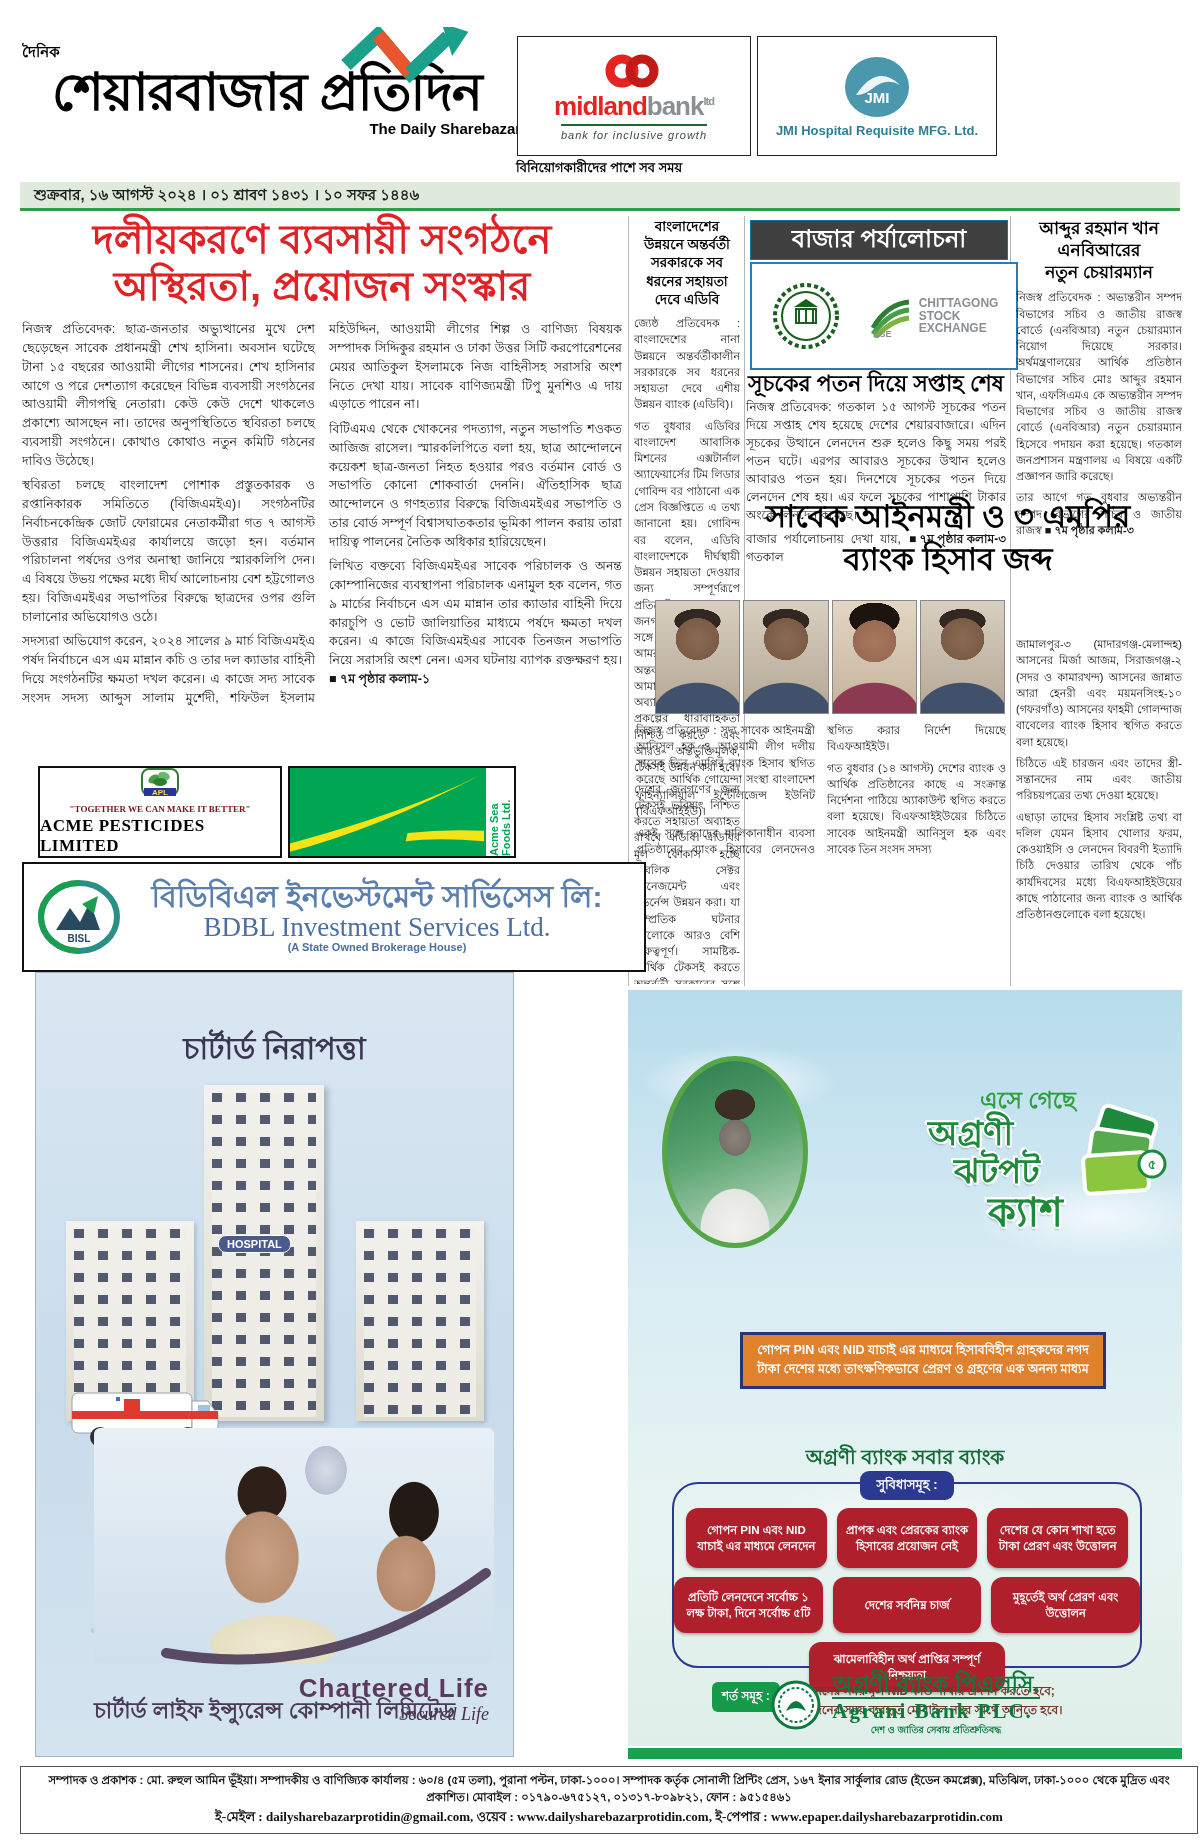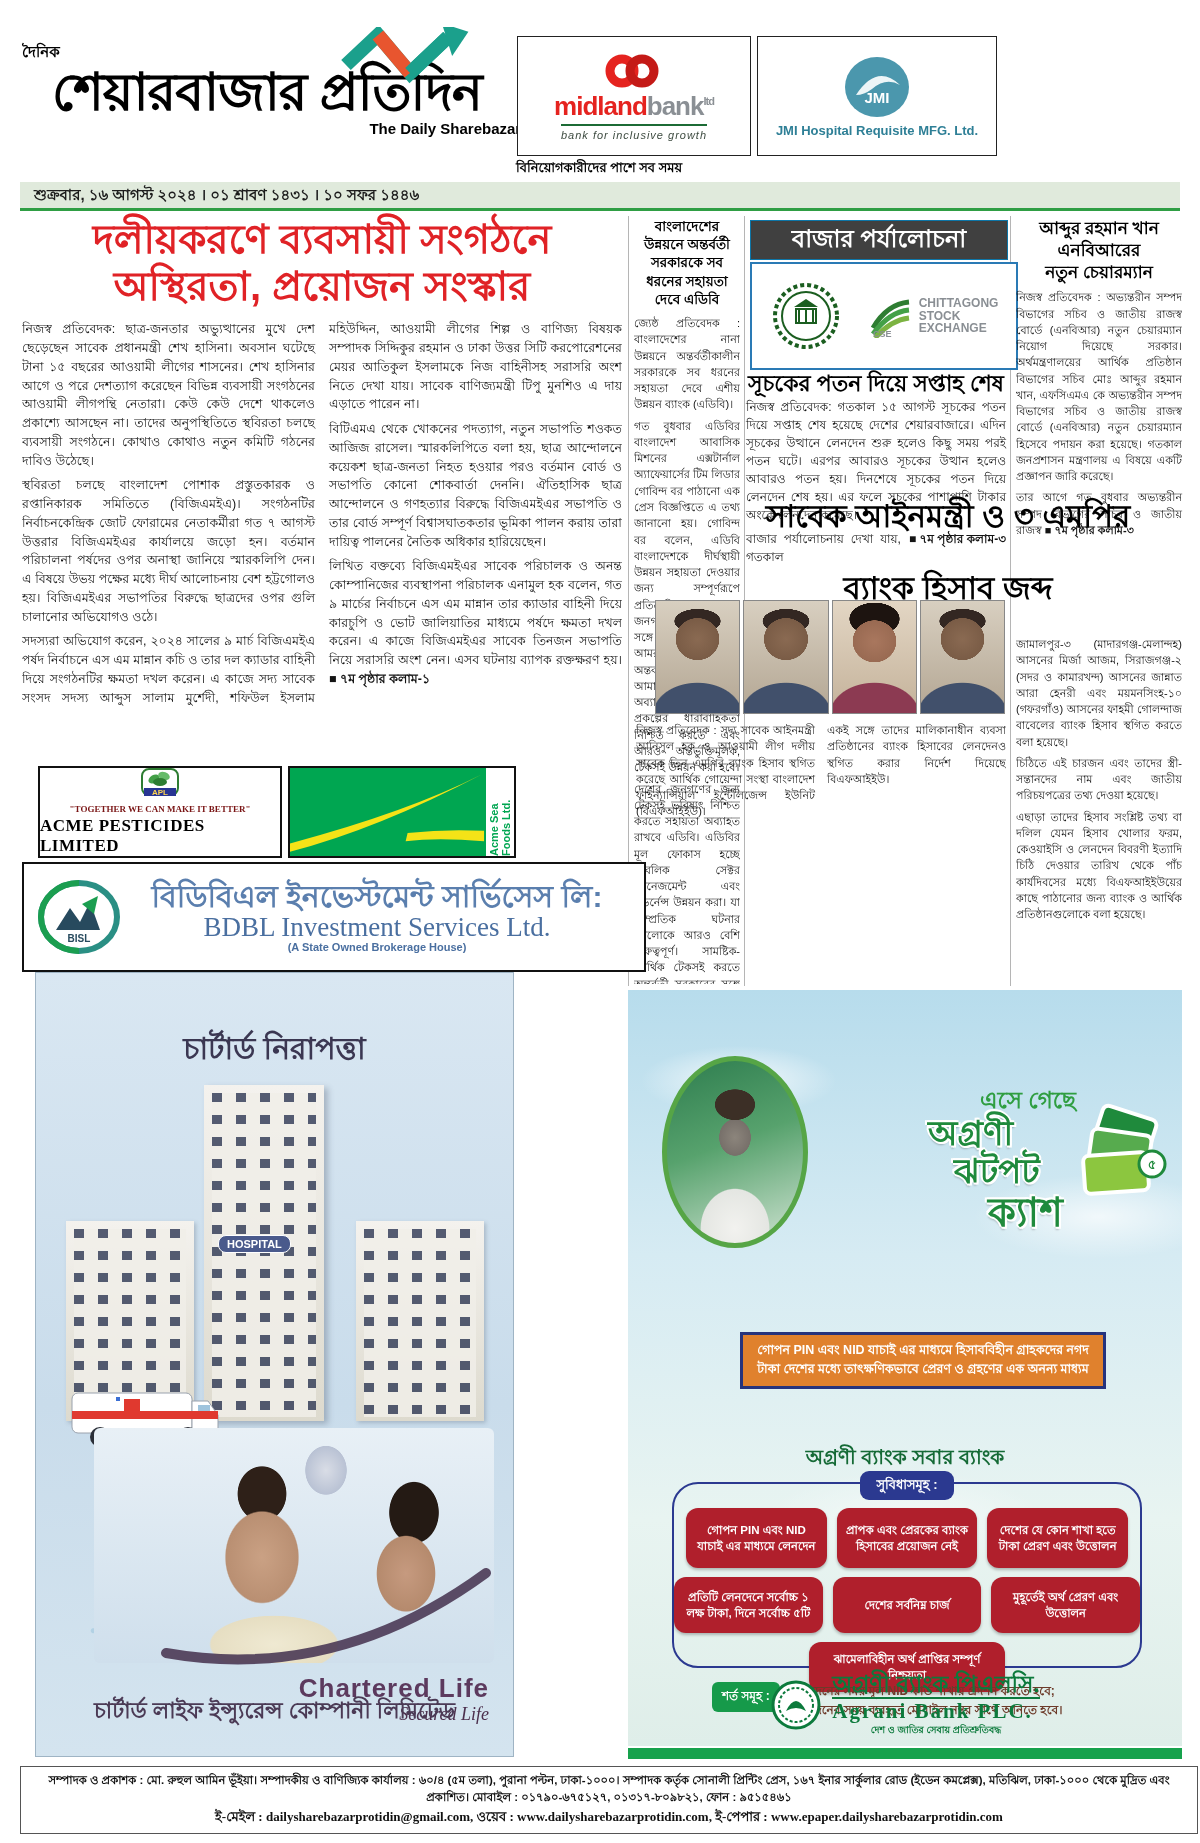--- a/index.html
+++ b/index.html
@@ -230,36 +230,37 @@
     <div class="nbr-h">নতুন চেয়ারম্যান</div>
     <div class="small-txt" style="margin-top:5px;height:198px;overflow:hidden;">
       <p>নিজস্ব প্রতিবেদক : অভ্যন্তরীন সম্পদ বিভাগের সচিব ও জাতীয় রাজস্ব বোর্ডে (এনবিআর) নতুন চেয়ারম্যান নিয়োগ দিয়েছে সরকার। অর্থমন্ত্রণালয়ের আর্থিক প্রতিষ্ঠান বিভাগের সচিব মোঃ আব্দুর রহমান খান, এফসিএমএ কে অভ্যন্তরীন সম্পদ বিভাগের সচিব ও জাতীয় রাজস্ব বোর্ডে (এনবিআর) নতুন চেয়ারম্যান হিসেবে পদায়ন করা হয়েছে। গতকাল জনপ্রশাসন মন্ত্রণালয় এ বিষয়ে একটি প্রজ্ঞাপন জারি করেছে।</p>
     </div>
     <div class="small-txt" style="margin-top:2px;">
       <p><span>তার আগে গত বুধবার অভ্যন্তরীন সম্পদ বিভাগের সচিব ও জাতীয় রাজস্ব</span> <span class="marker">■ ৭ম পৃষ্ঠার কলাম-৩</span></p>
     </div>
   </div>
 
   <div class="abs frz-h" style="left:742px;top:497px;width:412px;">সাবেক আইনমন্ত্রী ও ৩ এমপির</div>
-  <div class="abs frz-h" style="left:742px;top:540px;width:412px;margin-top:29px;">ব্যাংক হিসাব জব্দ</div>
+  <div class="abs frz-h" style="left:742px;top:540px;width:412px;">ব্যাংক হিসাব জব্দ</div>
 
   <div class="abs" style="left:655px;top:600px;width:350px;display:flex;gap:3px;">
     <div class="face"></div>
     <div class="face"></div>
     <div class="face" style="background:
          radial-gradient(ellipse 42% 30% at 50% 36%, #a9775e 0%, #996a52 62%, rgba(0,0,0,0) 63%),
          radial-gradient(ellipse 50% 24% at 50% 16%, #1d1410 0%, #1d1410 60%, rgba(0,0,0,0) 61%),
          radial-gradient(ellipse 78% 42% at 50% 102%, #8c3a52 0%, #8c3a52 68%, rgba(0,0,0,0) 70%),
          linear-gradient(180deg,#e3d6c4,#c4b29a);"></div>
     <div class="face"></div>
   </div>
 
   <div class="abs two-col small-txt" style="left:636px;top:722px;width:370px;height:262px;column-gap:12px;">
     <p>নিজস্ব প্রতিবেদক : সদ্য সাবেক আইনমন্ত্রী আনিসুল হক ও আওয়ামী লীগ দলীয় সাবেক তিন এমপির ব্যাংক হিসাব স্থগিত করেছে আর্থিক গোয়েন্দা সংস্থা বাংলাদেশ ফাইন্যান্সিয়াল ইন্টেলিজেন্স ইউনিট (বিএফআইইউ)।</p>
     <p>একই সঙ্গে তাদের মালিকানাধীন ব্যবসা প্রতিষ্ঠানের ব্যাংক হিসাবের লেনদেনও স্থগিত করার নির্দেশ দিয়েছে বিএফআইইউ।</p>
+    <p>গত বুধবার (১৪ আগস্ট) দেশের ব্যাংক ও আর্থিক প্রতিষ্ঠানের কাছে এ সংক্রান্ত নির্দেশনা পাঠিয়ে অ্যাকাউন্ট স্থগিত করতে বলা হয়েছে। বিএফআইইউয়ের চিঠিতে সাবেক আইনমন্ত্রী আনিসুল হক এবং সাবেক তিন সংসদ সদস্য</p>
   </div>
   <div class="abs small-txt" style="left:1016px;top:636px;width:166px;height:348px;overflow:hidden;">
     <p>জামালপুর-৩ (মাদারগঞ্জ-মেলান্দহ) আসনের মির্জা আজম, সিরাজগঞ্জ-২ (সদর ও কামারখন্দ) আসনের জান্নাত আরা হেনরী এবং ময়মনসিংহ-১০ (গফরগাঁও) আসনের ফাহমী গোলন্দাজ বাবেলের ব্যাংক হিসাব স্থগিত করতে বলা হয়েছে।</p>
     <p>চিঠিতে এই চারজন এবং তাদের স্ত্রী-সন্তানদের নাম এবং জাতীয় পরিচয়পত্রের তথ্য দেওয়া হয়েছে।</p>
     <p>এছাড়া তাদের হিসাব সংশ্লিষ্ট তথ্য বা দলিল যেমন হিসাব খোলার ফরম, কেওয়াইসি ও লেনদেন বিবরণী ইত্যাদি চিঠি দেওয়ার তারিখ থেকে পাঁচ কার্যদিবসের মধ্যে বিএফআইইউয়ের কাছে পাঠানোর জন্য ব্যাংক ও আর্থিক প্রতিষ্ঠানগুলোকে বলা হয়েছে।</p>
   </div>
 
   <div class="abs apl-box" style="left:38px;top:766px;width:240px;height:88px;">
     <svg width="44" height="34" viewBox="0 0 44 34">
       <rect x="4" y="1" width="36" height="26" rx="7" fill="none" stroke="#2e7d32" stroke-width="2"></rect>

